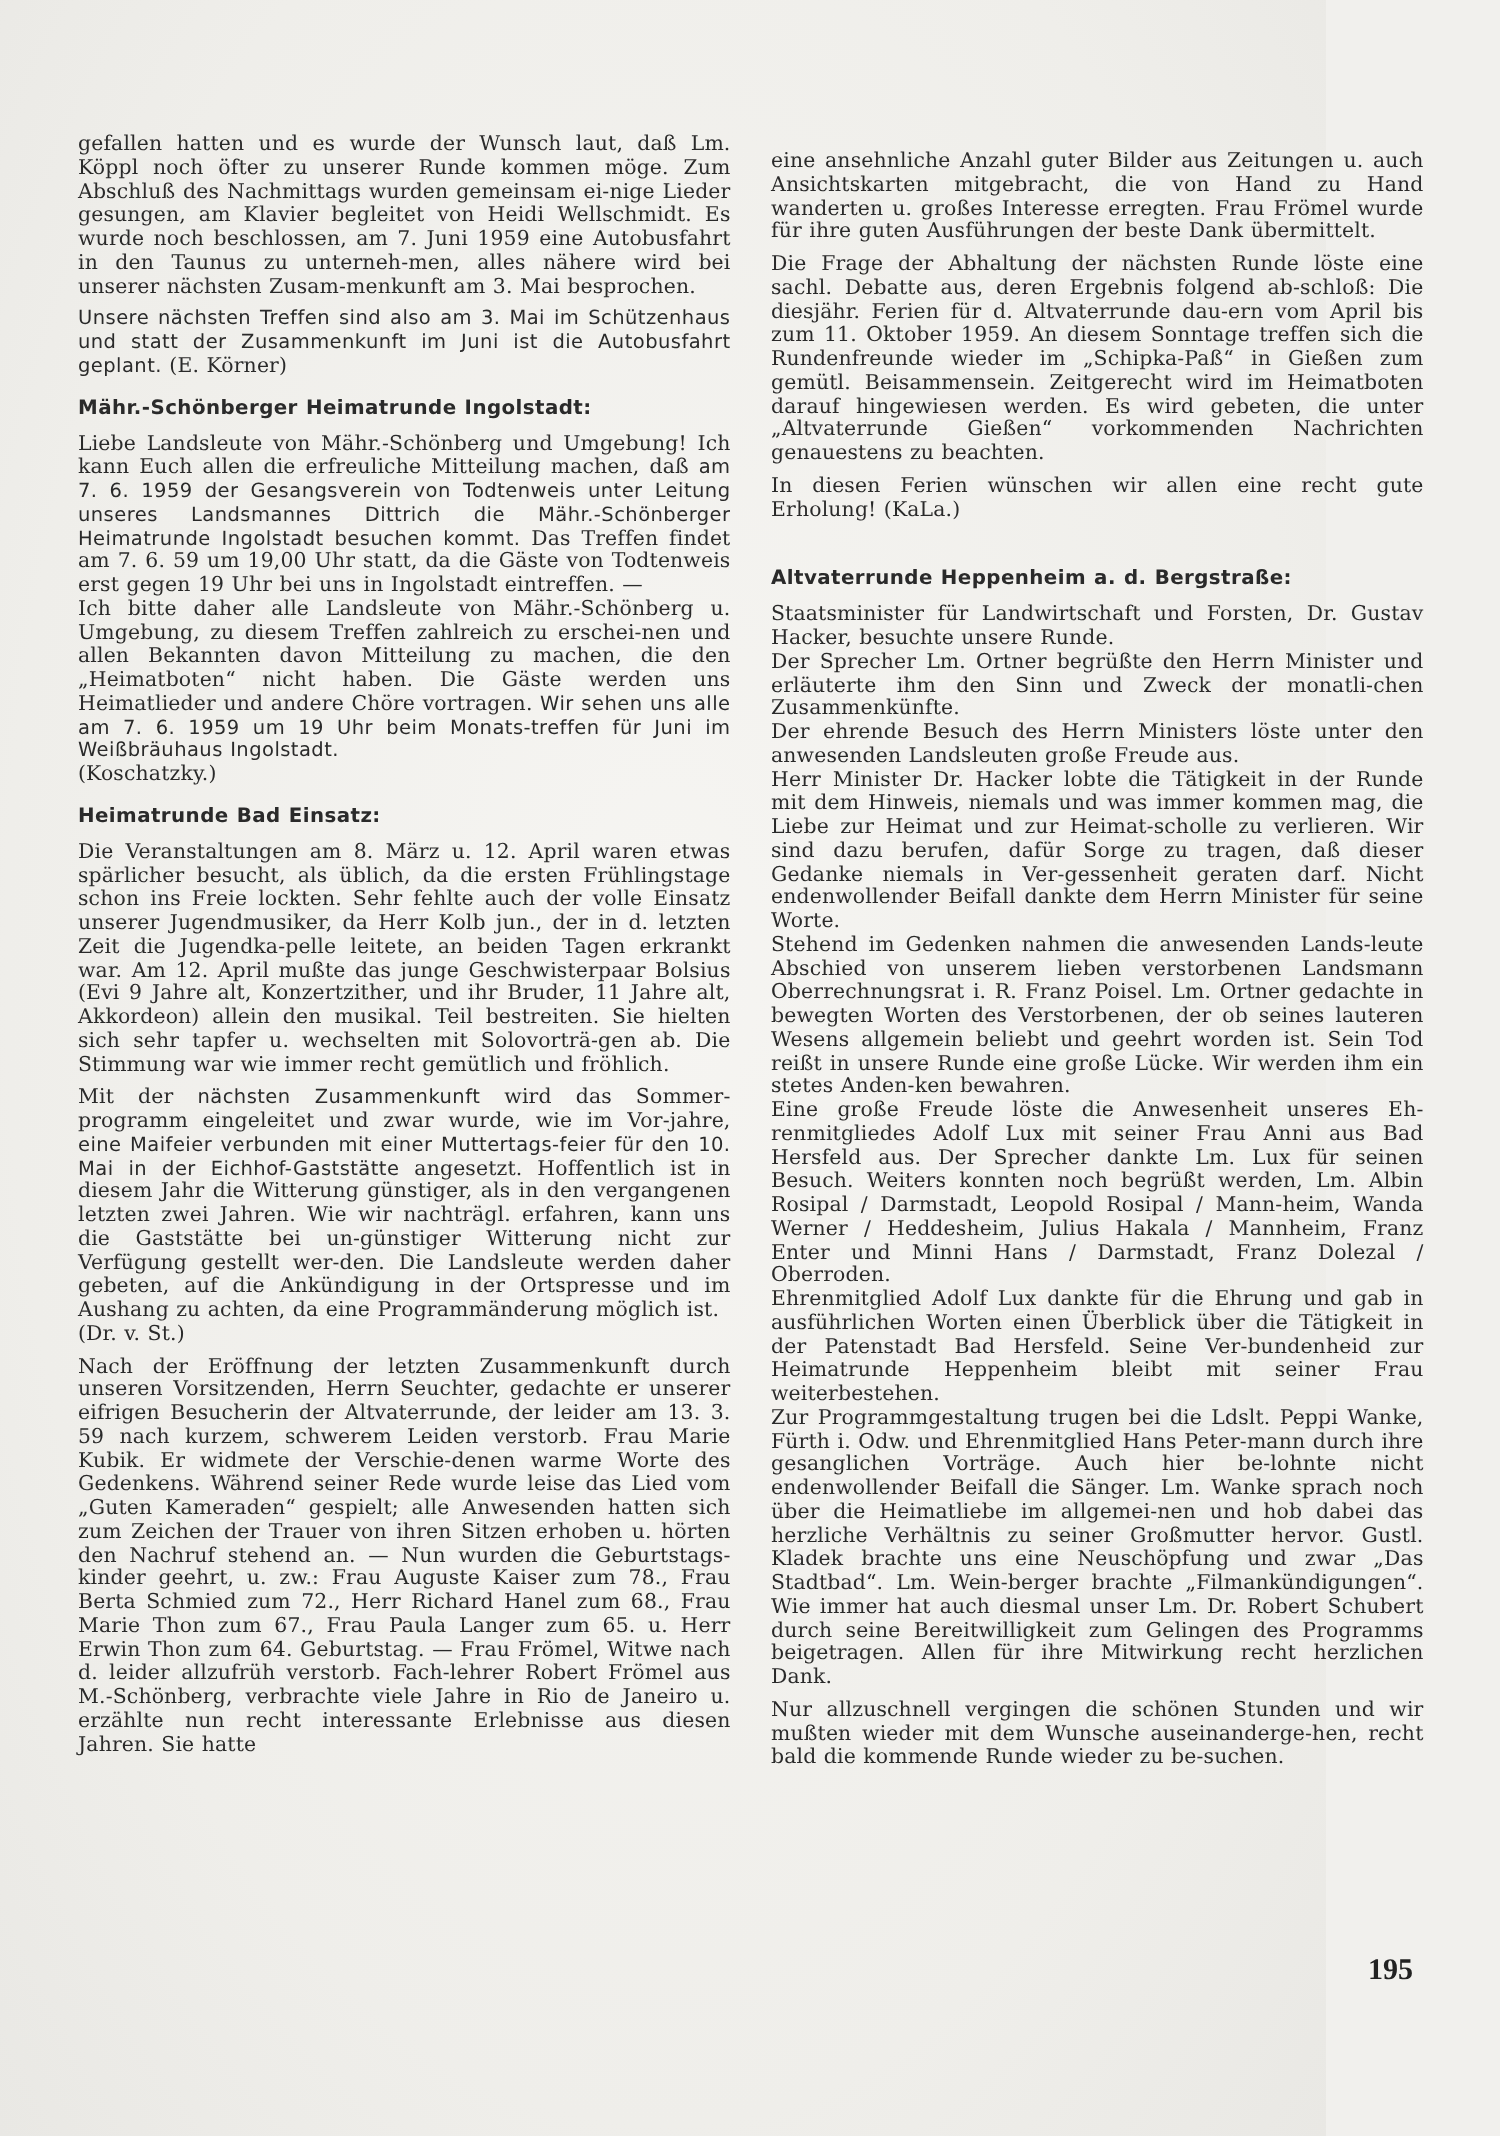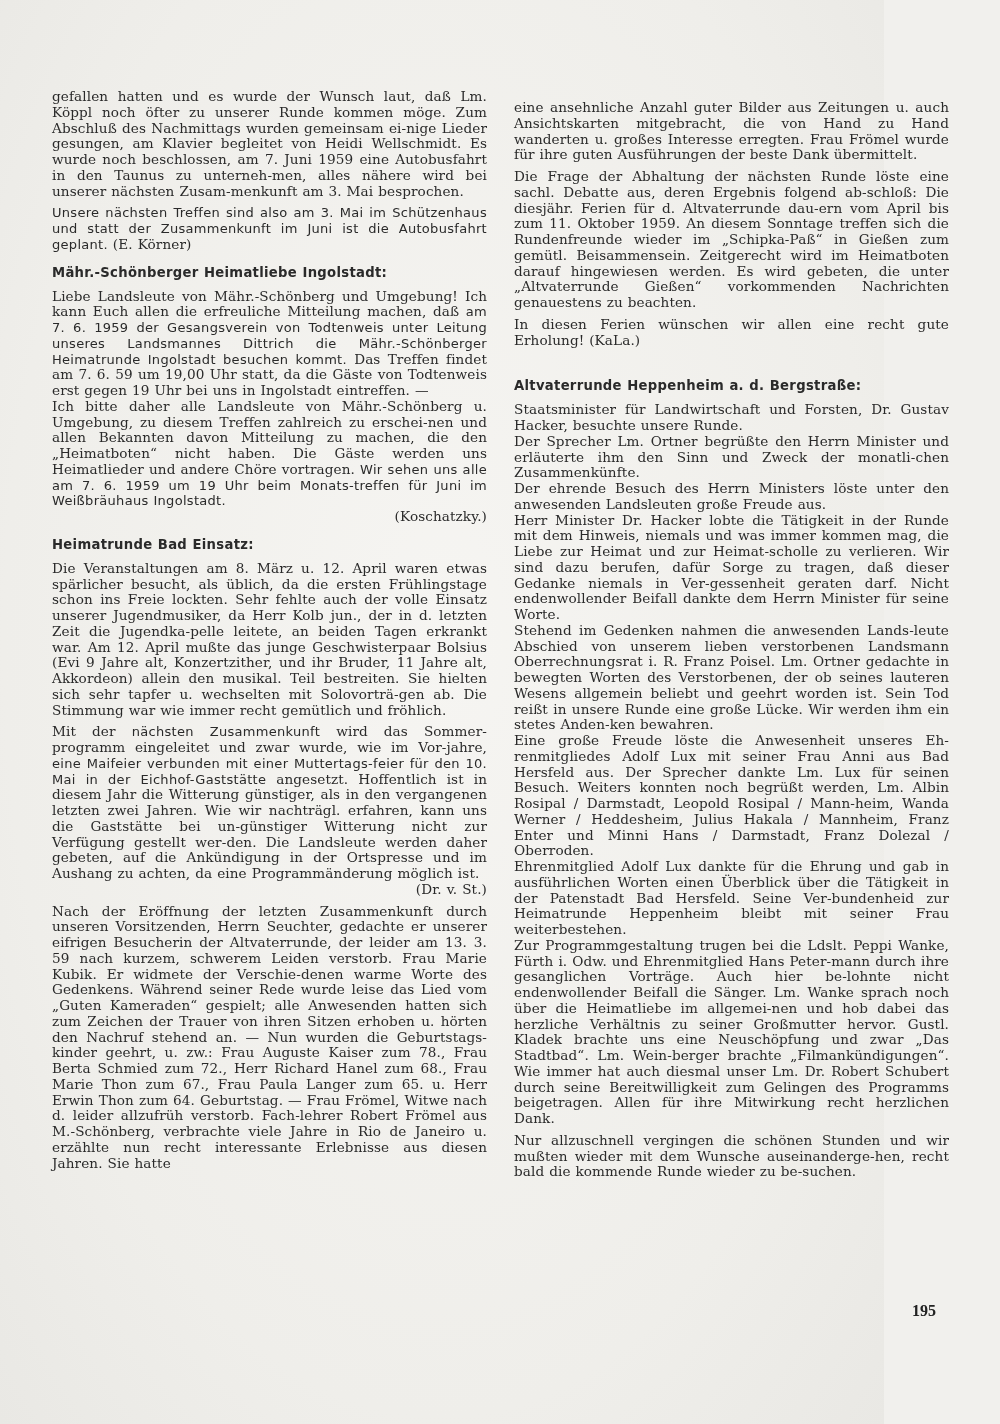--- a/index.html
+++ b/index.html
@@ -43,43 +43,42 @@
       text-align: left;
     }
     .heading.big-gap { margin-top: 30px; }
     .b {
       font-family: "DejaVu Sans", "Liberation Sans", sans-serif;
       font-weight: normal;
       font-size: 13px;
       letter-spacing: 0.3px;
     }
     .signature {
-      text-align: right;
       margin: 0 0 6px 0;
     }
     .page-number {
       position: absolute;
       left: 912px;
       top: 1302px;
       font-family: "Liberation Serif", "DejaVu Serif", serif;
       font-weight: bold;
-      font-size: 16px;
+      font-size: 20px;
       color: #222;
     }
   </style>
 </head>
 <body>
 
 <div class="page">
 
   <div class="column col-left">
     <p class="para">gefallen hatten und es wurde der Wunsch laut, daß Lm. Köppl noch öfter zu unserer Runde kommen möge. Zum Abschluß des Nachmittags wurden gemeinsam ei-nige Lieder gesungen, am Klavier begleitet von Heidi Wellschmidt. Es wurde noch beschlossen, am 7. Juni 1959 eine Autobusfahrt in den Taunus zu unterneh-men, alles nähere wird bei unserer nächsten Zusam-menkunft am 3. Mai besprochen.</p>
     <p class="para"><span class="b">Unsere nächsten Treffen sind also am 3. Mai im Schützenhaus und statt der Zusammenkunft im Juni ist die Autobusfahrt geplant.</span><span> (E. Körner)</span></p>
 
-    <div class="heading">Mähr.-Schönberger Heimatliebe Ingolstadt:</div>
+    <div class="heading">Mähr.-Schönberger Heimatrunde Ingolstadt:</div>
     <p class="para tight"><span>Liebe Landsleute von Mähr.-Schönberg und Umgebung! Ich kann Euch allen die erfreuliche Mitteilung machen, daß </span><span class="b">am 7. 6. 1959 der Gesangsverein von Todtenweis unter Leitung unseres Landsmannes Dittrich die Mähr.-Schönberger Heimatrunde Ingolstadt besuchen kommt.</span><span> Das Treffen findet am 7. 6. 59 um 19,00 Uhr statt, da die Gäste von Todtenweis erst gegen 19 Uhr bei uns in Ingolstadt eintreffen. —</span></p>
     <p class="para tight"><span>Ich bitte daher alle Landsleute von Mähr.-Schönberg u. Umgebung, zu diesem Treffen zahlreich zu erschei-nen und allen Bekannten davon Mitteilung zu machen, die den „Heimatboten“ nicht haben. Die Gäste werden uns Heimatlieder und andere Chöre vortragen. </span><span class="b">Wir sehen uns alle am 7. 6. 1959 um 19 Uhr beim Monats-treffen für Juni im Weißbräuhaus Ingolstadt.</span></p>
     <p class="signature">(Koschatzky.)</p>
 
     <div class="heading">Heimatrunde Bad Einsatz:</div>
     <p class="para">Die Veranstaltungen am 8. März u. 12. April waren etwas spärlicher besucht, als üblich, da die ersten Frühlingstage schon ins Freie lockten. Sehr fehlte auch der volle Einsatz unserer Jugendmusiker, da Herr Kolb jun., der in d. letzten Zeit die Jugendka-pelle leitete, an beiden Tagen erkrankt war. Am 12. April mußte das junge Geschwisterpaar Bolsius (Evi 9 Jahre alt, Konzertzither, und ihr Bruder, 11 Jahre alt, Akkordeon) allein den musikal. Teil bestreiten. Sie hielten sich sehr tapfer u. wechselten mit Solovorträ-gen ab. Die Stimmung war wie immer recht gemütlich und fröhlich.</p>
     <p class="para tight"><span>Mit der </span><span class="b">nächsten Zusammenkunft</span><span> wird das Sommer-programm eingeleitet und zwar wurde, wie im Vor-jahre, </span><span class="b">eine Maifeier verbunden mit einer Muttertags-feier für den 10. Mai in der Eichhof-Gaststätte</span><span> angesetzt. Hoffentlich ist in diesem Jahr die Witterung günstiger, als in den vergangenen letzten zwei Jahren. Wie wir nachträgl. erfahren, kann uns die Gaststätte bei un-günstiger Witterung nicht zur Verfügung gestellt wer-den. Die Landsleute werden daher gebeten, auf die Ankündigung in der Ortspresse und im Aushang zu achten, da eine Programmänderung möglich ist.</span></p>
     <p class="signature">(Dr. v. St.)</p>
 
     <p class="para">Nach der Eröffnung der letzten Zusammenkunft durch unseren Vorsitzenden, Herrn Seuchter, gedachte er unserer eifrigen Besucherin der Altvaterrunde, der leider am 13. 3. 59 nach kurzem, schwerem Leiden verstorb. Frau Marie Kubik. Er widmete der Verschie-denen warme Worte des Gedenkens. Während seiner Rede wurde leise das Lied vom „Guten Kameraden“ gespielt; alle Anwesenden hatten sich zum Zeichen der Trauer von ihren Sitzen erhoben u. hörten den Nachruf stehend an. — Nun wurden die Geburtstags-kinder geehrt, u. zw.: Frau Auguste Kaiser zum 78., Frau Berta Schmied zum 72., Herr Richard Hanel zum 68., Frau Marie Thon zum 67., Frau Paula Langer zum 65. u. Herr Erwin Thon zum 64. Geburtstag. — Frau Frömel, Witwe nach d. leider allzufrüh verstorb. Fach-lehrer Robert Frömel aus M.-Schönberg, verbrachte viele Jahre in Rio de Janeiro u. erzählte nun recht interessante Erlebnisse aus diesen Jahren. Sie hatte</p>

